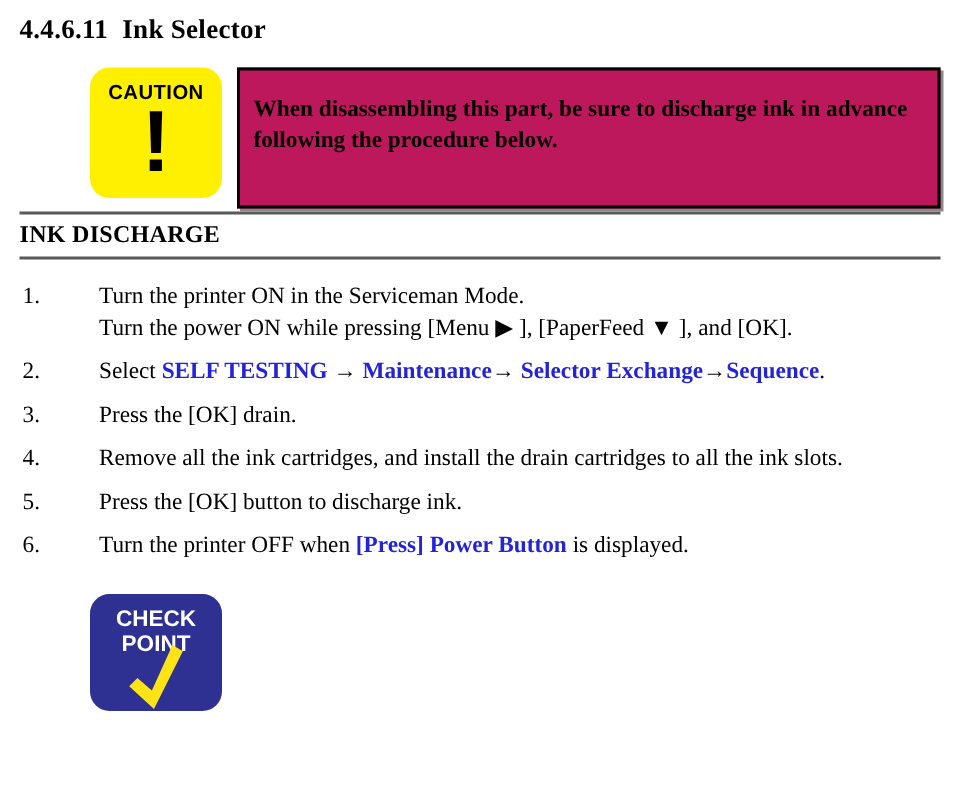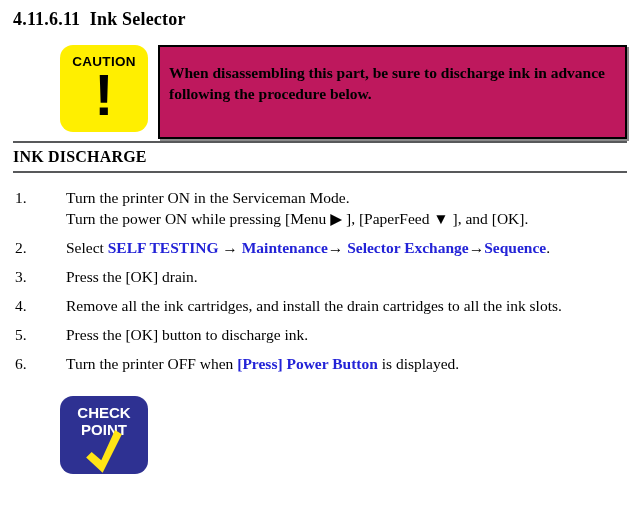--- a/index.html
+++ b/index.html
@@ -94,21 +94,21 @@
   ol.steps li { display: flex; margin: 0 0 8px 0; line-height: 21px; }
   .step-num { flex: 0 0 33px; padding-left: 2px; }
   .step-body { flex: 1; margin-left: 18px; }
   .menu-ref { color: var(--link_blue, #2323d7); font-weight: bold; }
 </style>
 </head>
 <body>
 
 <div class="page">
 
-  <h1 class="title">4.11.6.11  Ink Selector</h1>
+  <h1 class="title">4.4.6.11  Ink Selector</h1>
 
   <div class="callout caution-row">
     <div class="badge caution">
       <span class="caution-word">CAUTION</span>
       <span class="caution-bang">!</span>
     </div>
     <div class="callout-box caution-box">
       <p>When disassembling this part, be sure to discharge ink in advance following the procedure below.</p>
     </div>
   </div>

